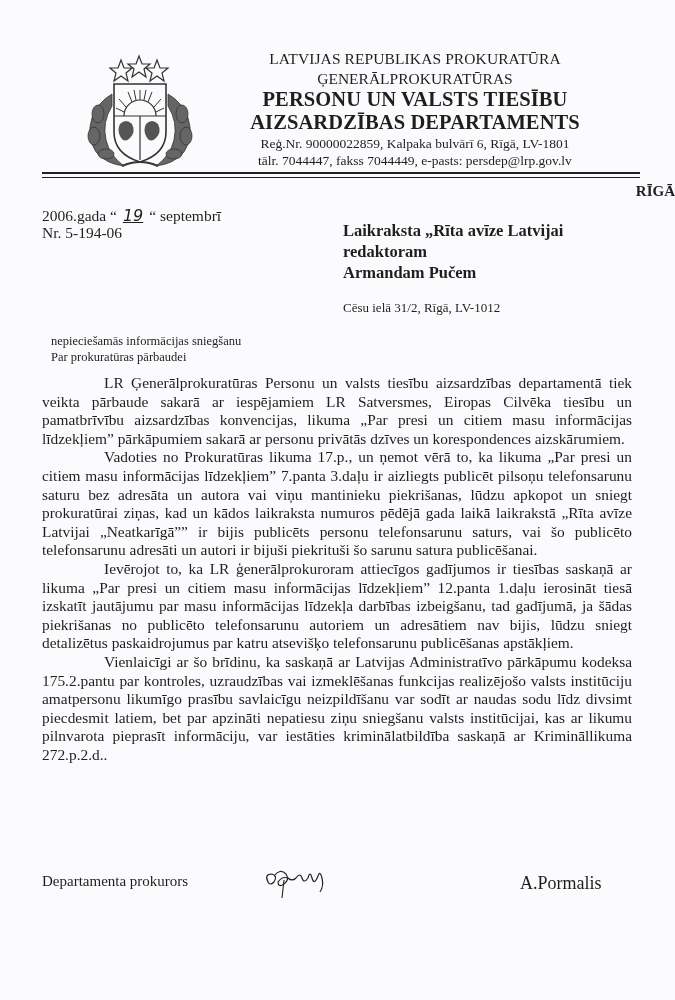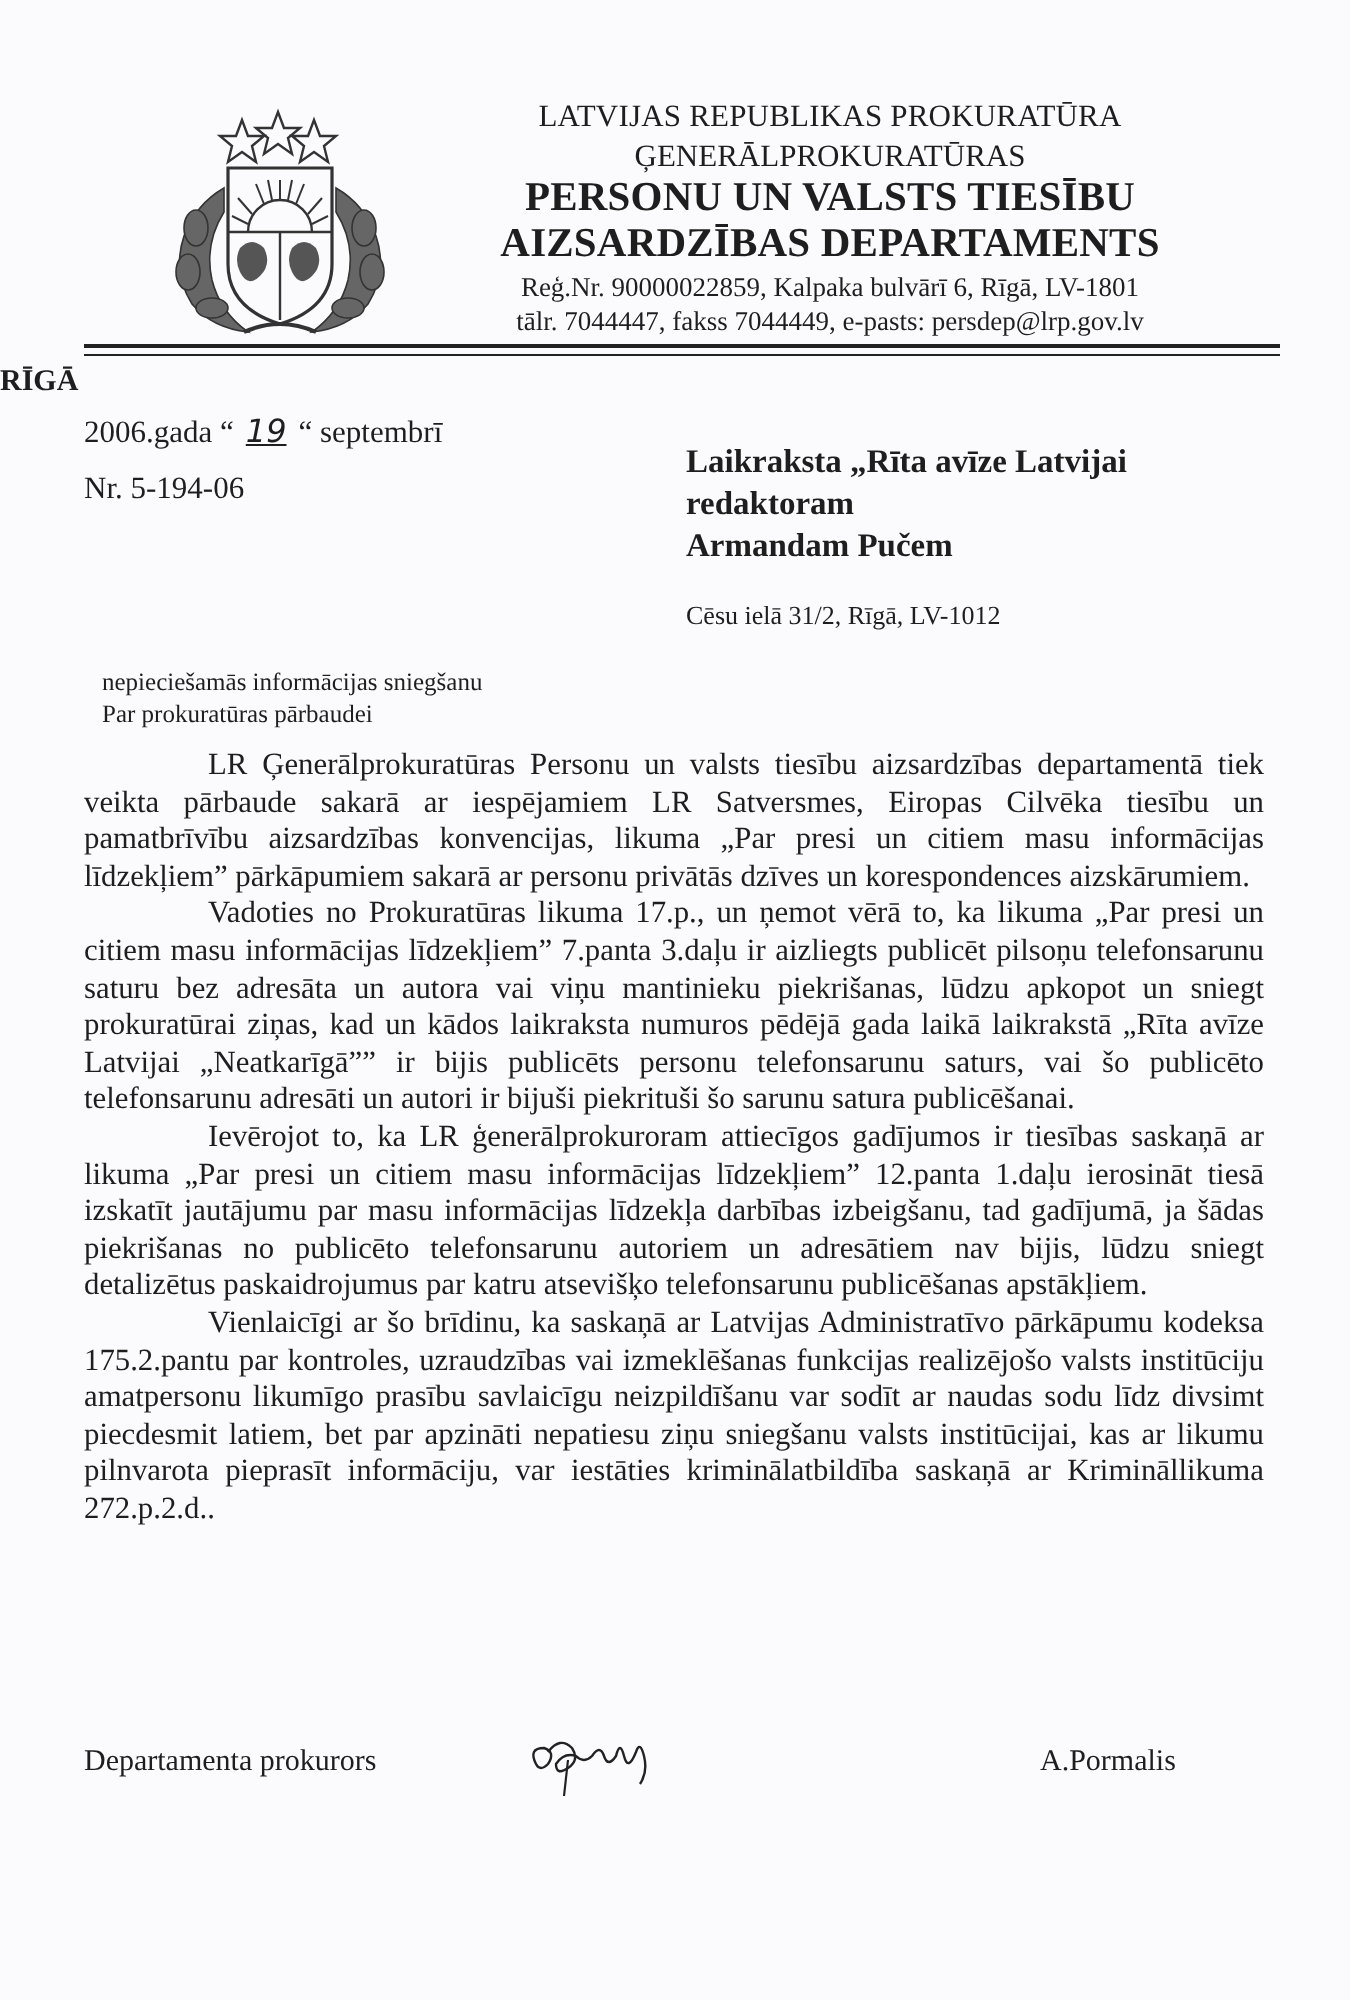--- a/index.html
+++ b/index.html
@@ -14,33 +14,33 @@
   #coat { left: 76px; top: 54px; width: 130px; height: 120px; }
   .hdr { left: 230px; width: 370px; text-align: center; }
   #h1 { top: 50px; font-size: 15.5px; letter-spacing: 0.1px; }
   #h2 { top: 70px; font-size: 15.5px; }
   #h3 { top: 88px; font-size: 20.5px; font-weight: bold; letter-spacing: 0.1px; text-align: center; }
   #h4 { top: 111px; font-size: 20.5px; font-weight: bold; letter-spacing: 0.1px; }
   #h5 { top: 136px; font-size: 13.5px; }
   #h6 { top: 153px; font-size: 13.5px; }
   #rule1 { left: 42px; top: 172px; width: 598px; height: 0; border-top: 2.5px solid #222; }
   #rule2 { left: 42px; top: 177px; width: 598px; height: 0; border-top: 1px solid #222; }
-  #city { left: 0; width: 675px; top: 183px; text-align: left; font-size: 15px; font-weight: bold; }
+  #city { left: 0; width: 675px; top: 183px; text-align: right; font-size: 15px; font-weight: bold; }
   #date-line { left: 42px; top: 206px; font-size: 15.5px; white-space: nowrap; }
   #date-line .hand { font-family: "DejaVu Sans", sans-serif; font-style: italic; font-size: 16px; padding: 0 6px; text-decoration: underline; }
-  #ref-no { left: 42px; top: 224px; font-size: 15.5px; margin-top: 12px; }
+  #ref-no { left: 42px; top: 224px; font-size: 15.5px; }
   #recipient { left: 343px; top: 220px; font-size: 16.5px; font-weight: bold; line-height: 21px; }
   #recipient div { white-space: nowrap; }
   #address { left: 343px; top: 300px; font-size: 13px; }
   #subject { left: 51px; top: 333px; font-size: 12.5px; line-height: 16px; }
   #body { left: 42px; top: 374px; width: 590px; font-size: 15.4px; line-height: 18.6px; }
   #body p { margin: 0; text-align: justify; text-indent: 62px; }
   #sign-role { left: 42px; top: 873px; font-size: 15px; }
   #signature { left: 262px; top: 860px; width: 80px; height: 40px; }
-  #sign-name { left: 520px; top: 873px; font-size: 15px; }
+  #sign-name { left: 520px; top: 873px; font-size: 18px; }
 </style>
 </head>
 <body>
 
 <svg id="coat" class="abs" viewBox="0 0 130 120">
   <g fill="none" stroke="#333" stroke-width="1.2">
     <polygon points="42,14 45,6 48,14 56,14 50,19 52,27 45,22 38,27 40,19 34,14"></polygon>
     <polygon points="60,10 63,2 66,10 74,10 68,15 70,23 63,18 56,23 58,15 52,10"></polygon>
     <polygon points="78,14 81,6 84,14 92,14 86,19 88,27 81,22 74,27 76,19 70,14"></polygon>
     <path d="M38,30 L90,30 L90,78 Q90,100 64,108 Q38,100 38,78 Z" stroke-width="1.6"></path>

